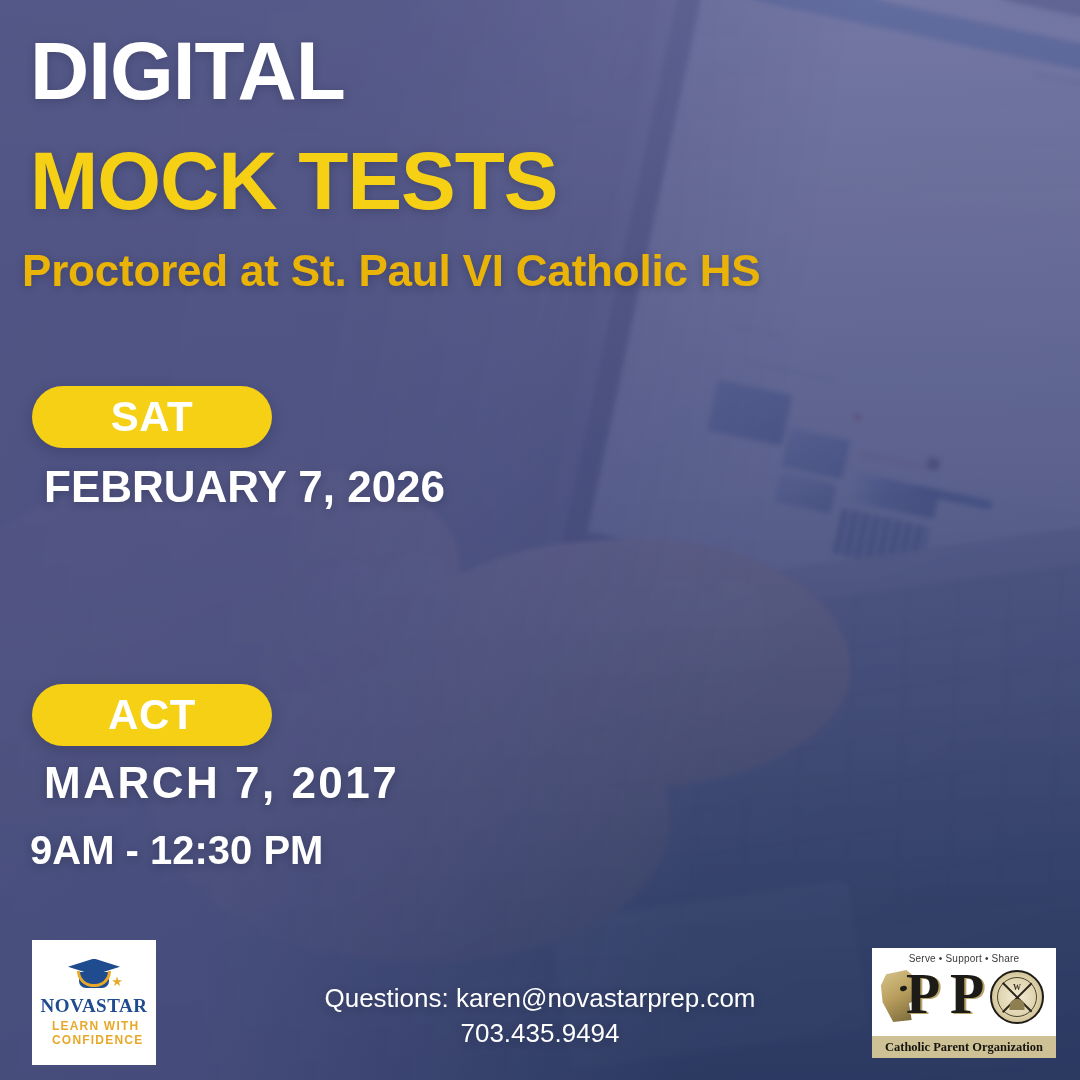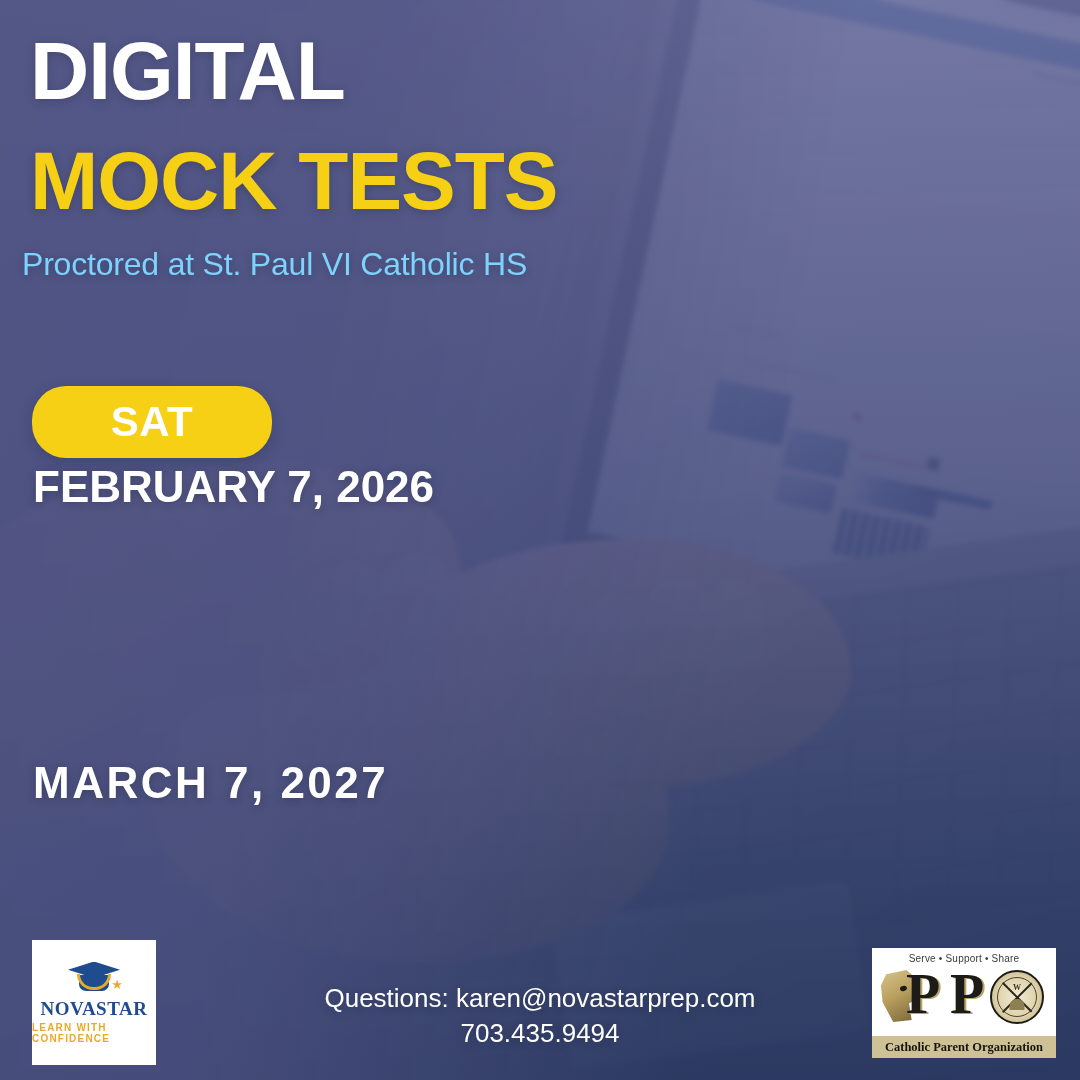--- a/index.html
+++ b/index.html
@@ -162,38 +162,38 @@
     text-shadow:0 2px 10px rgba(20,24,50,.28);
   }
   .headline2{
     position:absolute;left:30px;top:142px;
     font-weight:bold;font-size:82px;line-height:.96;
     letter-spacing:-1px;color:#f5d014;
     text-shadow:0 2px 10px rgba(20,24,50,.28);
   }
   .subhead{
     position:absolute;left:22px;top:246px;
-    font-size:32px;font-weight:400;color:#7dd3fc;
+    font-size:44px;font-weight:700;color:#eab308;
     letter-spacing:-.2px;
     text-shadow:0 2px 8px rgba(20,24,50,.3);
   }
 
   .pill{
     position:absolute;
-    width:240px;height:72px;
+    width:240px;height:62px;
     background:#f5d014;border-radius:34px;
     display:flex;align-items:center;justify-content:center;
     color:#ffffff;font-weight:bold;font-size:42px;letter-spacing:.5px;
     box-shadow:0 4px 14px rgba(20,24,50,.22);
   }
   .pill.sat{left:32px;top:386px;}
   .pill.act{left:32px;top:684px;}
 
   .ev-date{
-    position:absolute;left:33px;
+    position:absolute;left:44px;
     font-weight:bold;font-size:44px;color:#fff;letter-spacing:0px;
     text-shadow:0 2px 8px rgba(20,24,50,.3);
   }
   .ev-date.sat{top:462px;}
   .ev-date.act{top:758px;letter-spacing:2.5px;}
   .ev-time{
     position:absolute;left:30px;
     font-weight:bold;font-size:40px;color:#fff;
     text-shadow:0 2px 8px rgba(20,24,50,.3);
   }
@@ -221,21 +221,21 @@
     border:3px solid #e8a92a;border-top:none;border-radius:0 0 18px 18px;
   }
   .cap-star{
     position:absolute;right:-1px;top:16px;color:#e8a92a;font-size:13px;line-height:1;
   }
   .nova-name{
     font-family:"Liberation Serif", serif;
     font-weight:bold;font-size:19px;color:#1f4b8f;letter-spacing:.5px;
   }
   .nova-tag{
-    font-size:10px;font-weight:bold;color:#e8a92a;letter-spacing:1.2px;margin-top:2px;
+    font-size:12px;font-weight:bold;color:#e8a92a;letter-spacing:1.2px;margin-top:2px;padding-left:20px;
   }
 
   
   .contact{
     position:absolute;left:290px;top:980px;width:500px;
     text-align:center;color:#fff;
   }
   .contact-line{font-size:26px;line-height:1.45;text-shadow:0 2px 8px rgba(20,24,50,.32);}
   .contact-row{display:flex;justify-content:center;font-size:26px;text-shadow:0 2px 8px rgba(20,24,50,.32);}
 
@@ -341,21 +341,23 @@
 
   <div class="content">
 
     <div class="headline">DIGITAL</div>
     <div class="headline2">MOCK TESTS</div>
     <div class="subhead">Proctored at St. Paul VI Catholic HS</div>
 
     <div class="pill sat">SAT</div>
     <div class="ev-date sat">FEBRUARY 7, 2026</div>
 
-    <div class="ev-date act">MARCH  7,  2027</div>
+    <div class="pill act">ACT</div>
+    <div class="ev-date act">MARCH  7,  2017</div>
+    <div class="ev-time act">9AM - 12:30 PM</div>
 
     <div class="nova-card">
       <div class="cap">
         <div class="cap-base"></div>
         <div class="cap-arc"></div>
         <div class="cap-board"></div>
         <div class="cap-star">★</div>
       </div>
       <div class="nova-name">NOVASTAR</div>
       <div class="nova-tag">LEARN WITH CONFIDENCE</div>

